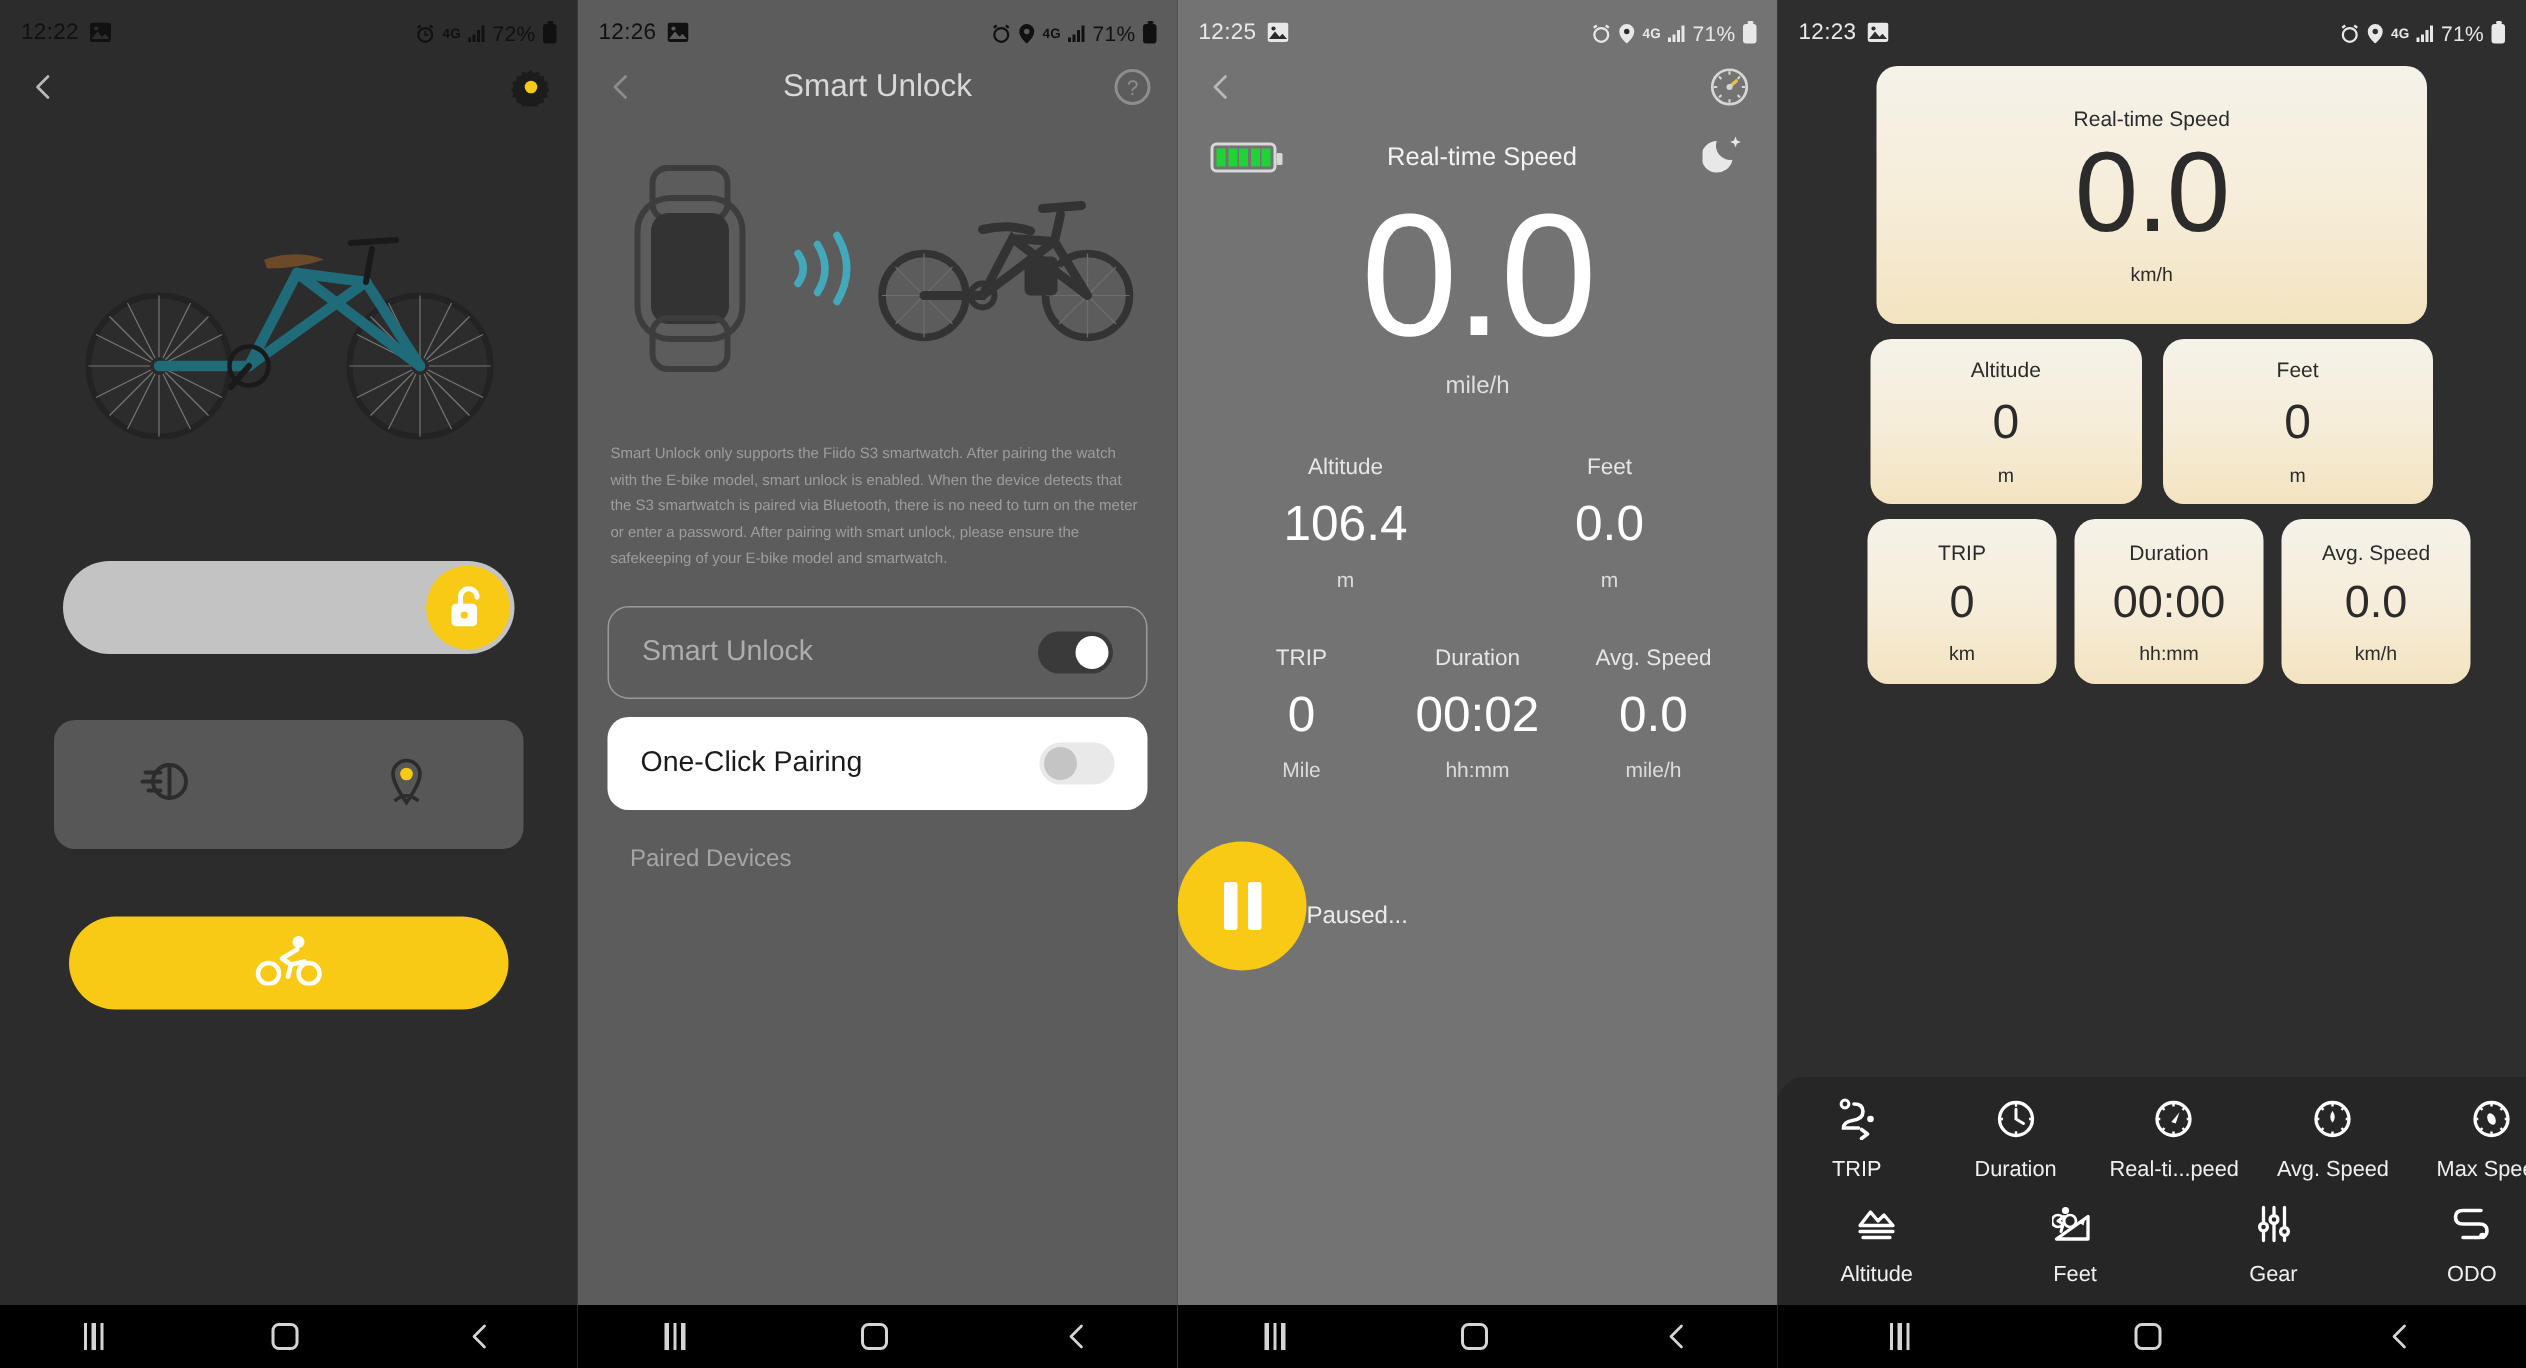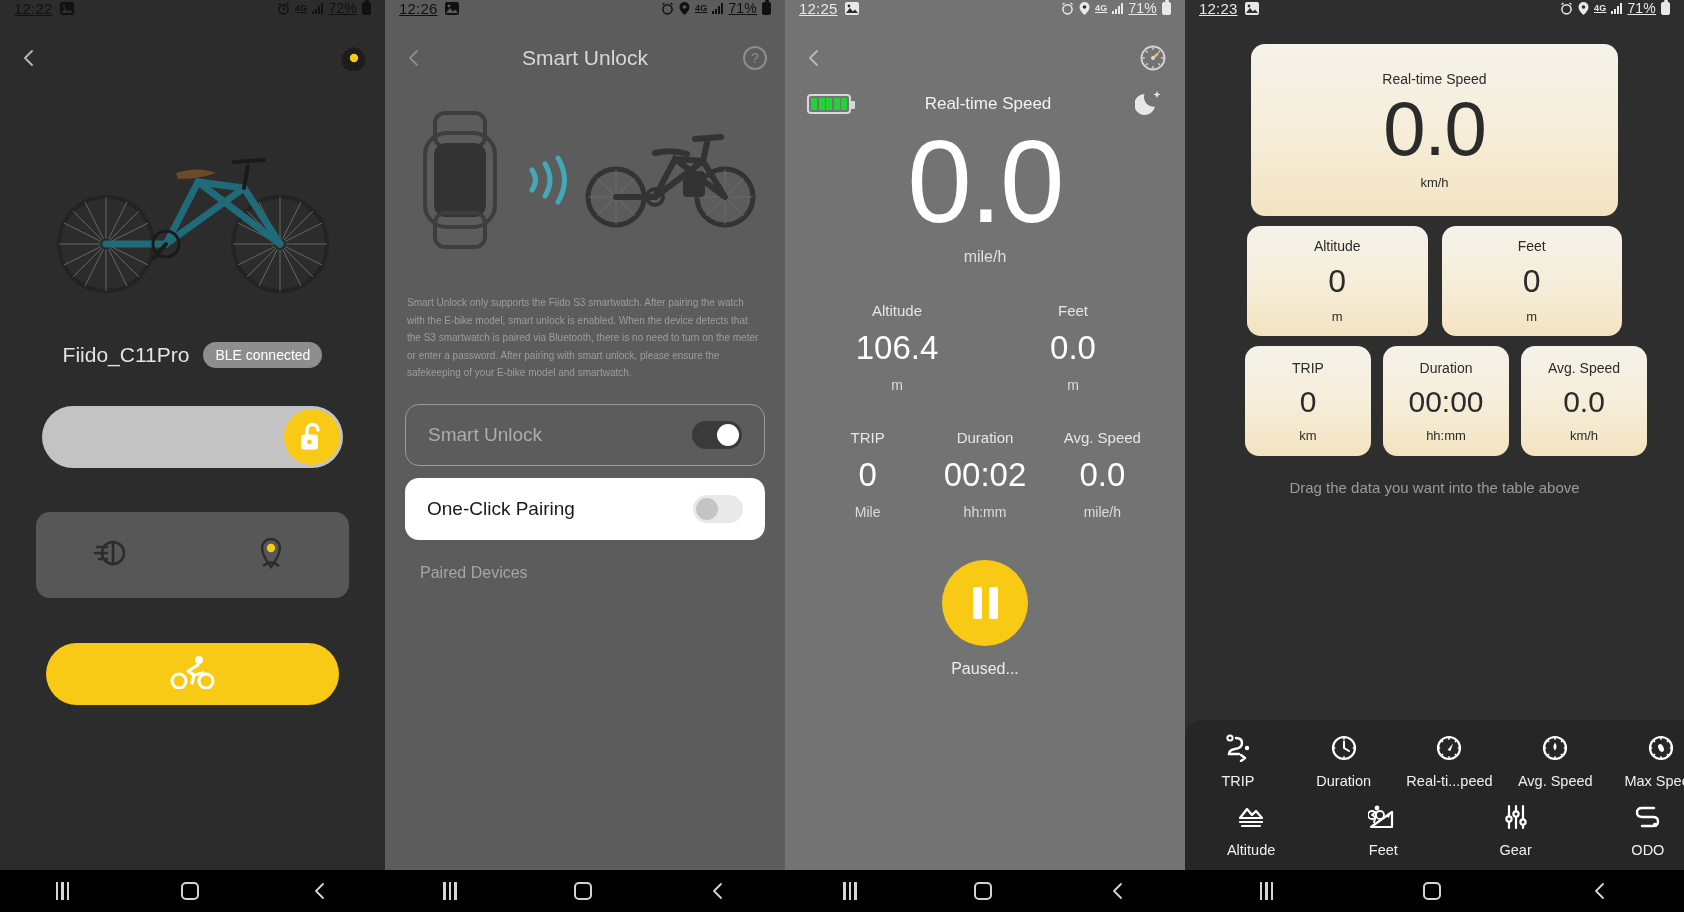--- a/index.html
+++ b/index.html
@@ -11,25 +11,24 @@
   }
   .screens { display: flex; width: 1684px; height: 912px; }
   .phone { position: relative; height: 912px; overflow: hidden; }
   .p1 { width: 385px; background: #2c2c2c; }
   .p2 { width: 400px; background: #5c5c5c; }
   .p3 { width: 400px; background: #737373; }
   .p4 { width: 499px; background: #2e2e2e; }
 
   
   .statusbar {
-    height: 30px; display: flex; align-items: flex-start;
+    height: 30px; display: flex; align-items: flex-end;
     justify-content: space-between;
     padding: 0 14px; font-size: 15px; color: #e8e8e8;
     letter-spacing: .2px;
-    text-decoration: underline;
   }
   .sb-left { display: flex; align-items: center; gap: 7px; }
   .sb-right { display: flex; align-items: center; gap: 5px; font-size: 14px; }
   .p1 .statusbar, .p2 .statusbar { color: #111; }
   .p1 .sb-right, .p2 .sb-right { color: #111; }
   .ic { display: inline-block; line-height: 1; }
   .ic svg { display: block; }
   .net4g { font-size: 9px; font-weight: bold; line-height: 8px; }
   .bars { display: flex; align-items: flex-end; gap: 1px; height: 11px; }
   .bars i { width: 2px; background: currentColor; display: block; }
@@ -105,21 +104,21 @@
   .speedlbl { flex:1; text-align:center; font-size: 17px; color:#f2f2f2;
     margin-left: -10px; }
   .bignum { text-align:center; font-size: 116px; color:#fff; font-weight: 300;
     line-height: 1.05; margin-top: 2px; letter-spacing: -2px; }
   .bigunit { text-align:center; font-size: 16px; color:#dedede; margin-top: 4px; }
   .mrow { display:flex; margin-top: 36px; padding: 0 24px; }
   .mcell { flex:1; text-align:center; }
   .mcell .k { font-size: 15px; color:#e6e6e6; }
   .mcell .v { font-size: 33px; color:#fff; font-weight: 300; margin-top: 10px; }
   .mcell .u { font-size: 14px; color:#dcdcdc; margin-top: 10px; }
-  .pausewrap { margin-top: 40px; display:flex; flex-direction:column;
+  .pausewrap { margin-top: 40px; display:flex; flex-direction:row;
     align-items:center; }
   .pausebtn { width: 86px; height: 86px; border-radius:50%; background:#f9ca15;
     display:flex; align-items:center; justify-content:center; gap: 7px; }
   .pausebtn i { width: 9px; height: 32px; background:#fff; border-radius:2px;
     display:block; }
   .pausetxt { margin-top: 14px; font-size: 16px; color:#ececec; }
 
   
   .savebtn { color:#f5c518; font-size: 17px; font-weight: bold; letter-spacing:.5px; }
   .tile { background: linear-gradient(180deg,#f5f2ea 0%, #f6edd8 55%, #f3e3c0 100%);
@@ -228,24 +227,20 @@
         <g stroke="#1a1a1a" stroke-width="4" fill="none" stroke-linecap="round">
           <path d="M196 62 L200 40"></path>
           <path d="M186 36 L216 34"></path>
         </g>
         <path d="M128 47 Q150 40 168 47 Q152 53 130 53 Z" fill="#6b4a28"></path>
         <circle cx="118" cy="118" r="13" fill="none" stroke="#1a1a1a" stroke-width="3"></circle>
         <path d="M118 118 L106 132" stroke="#1a1a1a" stroke-width="4" stroke-linecap="round"></path>
       </svg>
     </div>
 
-    <div class="devline">
-      <span class="devname">Fiido_C11Pro</span>
-      <span class="badge">BLE connected</span>
-    </div>
 
     <div class="lockbar">
       <div class="lockknob">
         <svg width="30" height="32" viewBox="0 0 30 32">
             <path d="M10 14 V9 a5.5 5.5 0 0 1 11 0" fill="none" stroke="#fff" stroke-width="3.4" stroke-linecap="round"></path>
             <rect x="4" y="13.5" width="17" height="15" rx="3" fill="#fff"></rect>
             <circle cx="12.5" cy="21" r="2.4" fill="#f9ca15"></circle>
           </svg>
       </div>
     </div>
@@ -607,21 +602,20 @@
         <div class="v">00:00</div>
         <div class="u">hh:mm</div>
       </div>
       <div class="tile">
         <div class="k">Avg. Speed</div>
         <div class="v">0.0</div>
         <div class="u">km/h</div>
       </div>
     </div>
 
-    <div class="hint">Drag the data you want into the table above</div>
 
     <div class="tray">
       <div class="trayrow">
         <div class="trayitem">
           <span><svg width="30" height="28" viewBox="0 0 30 28">
                 <circle cx="7" cy="4" r="2.6" fill="none" stroke="#fff" stroke-width="2"></circle>
                 <path d="M13 4 q6 0 6 5 t-7 6 q-6 1-6 5 h10" fill="none" stroke="#fff" stroke-width="2.4" stroke-linecap="round"></path>
                 <path d="M18 21 l4 3 -4 3" fill="none" stroke="#fff" stroke-width="2.4" stroke-linecap="round" stroke-linejoin="round"></path>
                 <circle cx="24" cy="14" r="2.2" fill="#fff"></circle>
               </svg></span>

